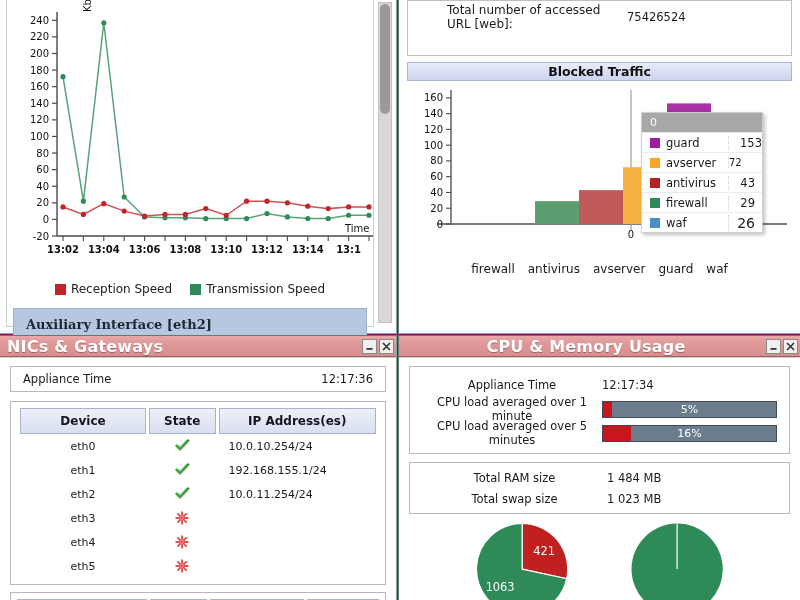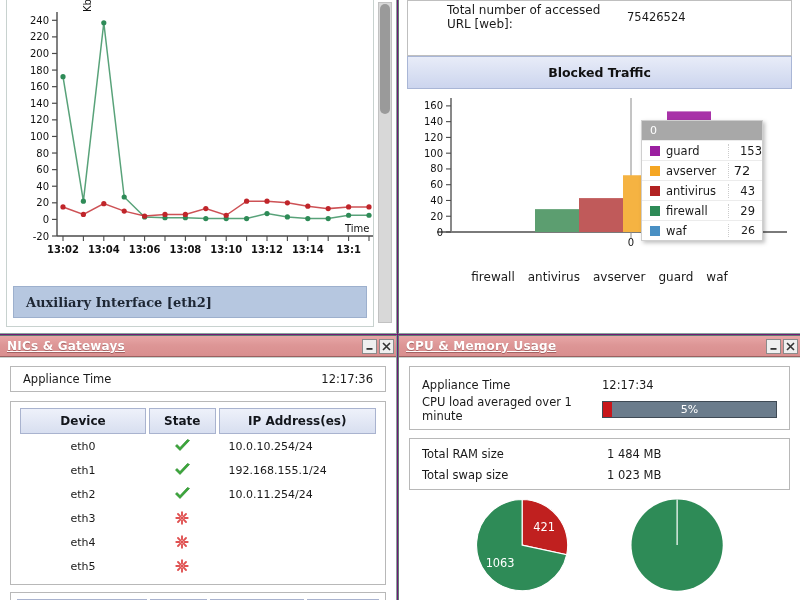--- a/index.html
+++ b/index.html
@@ -14,22 +14,22 @@
 
   
   .panel { position: absolute; background:#ffffff; border:1px solid #5f7a72; }
 
   .titlebar {
     height:21px; background: linear-gradient(to bottom,#e8a7a7 0%,#dd9696 45%,#d98e8e 100%);
     border-bottom:1px solid #9a6060;
     display:flex; align-items:center; padding:0 2px 0 7px;
   }
   .titlebar .ttl {
-    font-weight:bold; font-size:12px; color:#ffffff; letter-spacing:.2px;
-    text-shadow:0 1px 0 rgba(120,60,60,.55); flex:1; white-space:nowrap;text-decoration:underline;
+    font-weight:bold; font-size:16px; color:#ffffff; letter-spacing:.2px;
+    text-shadow:0 1px 0 rgba(120,60,60,.55); flex:1; white-space:nowrap;
   }
   .winbtns { display:flex; gap:2px; }
   .winbtn {
     width:15px; height:15px; background:#efefef; border:1px solid #8b8b8b;
     display:flex; align-items:center; justify-content:center;
     font-size:10px; color:#333; line-height:1; cursor:pointer;
   }
   .winbtn svg { display:block; }
 
   
@@ -57,21 +57,21 @@
 
   
   #pane-tr { left:398px; top:0; width:402px; height:334px; background:#fff;
              border-bottom:1px solid #8aa49c; }
   .tr-inner { position:absolute; left:8px; right:8px; top:0; bottom:4px; }
   .infobox { border:1px solid #bfbfbf; background:#fff; padding:5px 0; }
   .inforow { display:flex; align-items:center; height:22px; padding:0 14px; }
   .inforow .lbl { flex:1; font-size:12px; color:#1a1a1a;margin-left:25px; }
   .inforow .val { width:150px; font-size:11.5px; color:#1a1a1a; }
   .bluehead {
-    margin-top:0; height:33px; background:linear-gradient(to bottom,#e8ecf8,#ccd5ee);
+    margin-top:6px; height:19px; background:linear-gradient(to bottom,#e8ecf8,#ccd5ee);
     border:1px solid #a9b6d6; display:flex; align-items:center; justify-content:center;
     font-weight:bold; font-size:12.5px; color:#111;
   }
   .btchart { position:relative; height:175px; margin-top:3px; background:#fff; }
   .btlegend { display:flex; justify-content:center; align-items:center; gap:13px;
               height:20px; font-size:12px; }
 
   
   #pane-nic { left:0; top:335px; width:397px; height:265px; background:#f4f6f5;
               border-right:1px solid #8aa49c; }
@@ -229,20 +229,30 @@
               <circle cx="260" cy="201.15555555555557" r="2.6" fill="#c0252a"></circle>
               <circle cx="280.4" cy="202.8148148148148" r="2.6" fill="#c0252a"></circle>
               <circle cx="300.79999999999995" cy="206.13333333333333" r="2.6" fill="#c0252a"></circle>
               <circle cx="321.2" cy="208.62222222222223" r="2.6" fill="#c0252a"></circle>
               <circle cx="341.59999999999997" cy="206.96296296296296" r="2.6" fill="#c0252a"></circle>
               <circle cx="362" cy="206.96296296296296" r="2.6" fill="#c0252a"></circle>
             </g>
         </svg>
       </div>
 
+      <div class="legendrow">
+        <span class="legenditem">
+          <span class="sw" style="background:#c0252a"></span>
+          <span>Reception Speed</span>
+        </span>
+        <span class="legenditem">
+          <span class="sw" style="background:#2e8b57"></span>
+          <span>Transmission Speed</span>
+        </span>
+      </div>
 
       <div class="subhead">Auxiliary Interface [eth2]</div>
     </div>
 
     <div class="vscroll">
       <div class="vthumb"></div>
     </div>
   </div>
 
   <div id="pane-tr" class="panel" style="border-top:none;border-right:none;">
@@ -300,36 +310,36 @@
           </div>
           <div id="tooltip-rows">
               <div style="display: flex; align-items: center; height: 20px; border-top: 1px solid rgb(236, 236, 236);">
                 <span style="width: 10px; height: 10px; margin: 0px 6px 0px 8px; background: rgb(155, 31, 160); flex: 0 0 auto;"></span>
                 <span style="flex: 1 1 0%; font-size: 11.5px; color: rgb(26, 26, 26);">guard</span>
                 <span style="width: 34px; text-align: right; padding-right: 0; font-size: 11.5px; border-left: 1px dotted rgb(204, 204, 204);">153</span>
               </div>
               <div style="display: flex; align-items: center; height: 20px; border-top: 1px solid rgb(236, 236, 236);">
                 <span style="width: 10px; height: 10px; margin: 0px 6px 0px 8px; background: rgb(245, 166, 35); flex: 0 0 auto;"></span>
                 <span style="flex: 1 1 0%; font-size: 11.5px; color: rgb(26, 26, 26);">avserver</span>
-                <span style="width: 34px; text-align: center; padding-right: 7px; font-size: 13px; border-left: 1px dotted rgb(204, 204, 204);">72</span>
+                <span style="width: 34px; text-align: left; padding-right: 7px; font-size: 10px; border-left: 1px dotted rgb(204, 204, 204);">72</span>
               </div>
               <div style="display: flex; align-items: center; height: 20px; border-top: 1px solid rgb(236, 236, 236);">
                 <span style="width: 10px; height: 10px; margin: 0px 6px 0px 8px; background: rgb(178, 34, 34); flex: 0 0 auto;"></span>
                 <span style="flex: 1 1 0%; font-size: 11.5px; color: rgb(26, 26, 26);">antivirus</span>
                 <span style="width: 34px; text-align: right; padding-right: 7px; font-size: 11.5px; border-left: 1px dotted rgb(204, 204, 204);">43</span>
               </div>
               <div style="display: flex; align-items: center; height: 20px; border-top: 1px solid rgb(236, 236, 236);">
                 <span style="width: 10px; height: 10px; margin: 0px 6px 0px 8px; background: rgb(46, 139, 87); flex: 0 0 auto;"></span>
                 <span style="flex: 1 1 0%; font-size: 11.5px; color: rgb(26, 26, 26);">firewall</span>
                 <span style="width: 34px; text-align: right; padding-right: 7px; font-size: 11.5px; border-left: 1px dotted rgb(204, 204, 204);">29</span>
               </div>
               <div style="display: flex; align-items: center; height: 20px; border-top: 1px solid rgb(236, 236, 236);">
                 <span style="width: 10px; height: 10px; margin: 0px 6px 0px 8px; background: rgb(74, 144, 196); flex: 0 0 auto;"></span>
                 <span style="flex: 1 1 0%; font-size: 11.5px; color: rgb(26, 26, 26);">waf</span>
-                <span style="width: 34px; text-align: right; padding-right: 7px; font-size: 11px; border-left: 1px dotted rgb(204, 204, 204);">26</span>
+                <span style="width: 34px; text-align: right; padding-right: 7px; font-size: 14px; border-left: 1px dotted rgb(204, 204, 204);">26</span>
               </div>
             </div>
         </div>
       </div>
 
       <div class="btlegend">
         <span class="legenditem">
           <span class="sw" style="background:#2e8b57"></span>
           <span>firewall</span>
         </span>
@@ -478,21 +488,21 @@
         <div class="hdrcells">
           <div style="width:36%"></div>
           <div style="width:16%"></div>
           <div style="width:26%"></div>
           <div style="width:20%"></div>
         </div>
       </div>
     </div>
   </div>
 
-  <div id="pane-cpu" class="panel" style="border-right:none;border-bottom:none;">
+  <div id="pane-cpu" class="panel" style="border-right:none;border-bottom:none;text-align:center;">
     <div class="titlebar">
       <span class="ttl">CPU &amp; Memory Usage</span>
       <span class="winbtns">
         <span class="winbtn">
           <svg width="9" height="9" viewBox="0 0 9 9">
               <rect x="1.5" y="6" width="6" height="1.8" fill="#333"></rect>
             </svg>
         </span>
         <span class="winbtn">
           <svg width="9" height="9" viewBox="0 0 9 9">
@@ -509,20 +519,27 @@
           <span class="tval">12:17:34</span>
         </div>
         <div id="cpu-rows">
             <div class="cpurow">
               <span class="lbl">CPU load averaged over 1 minute</span>
               <div class="bar">
                 <div class="fill" style="width: 5%;"></div>
                 <div class="pct">5%</div>
               </div>
             </div>
+            <div class="cpurow">
+              <span class="lbl">CPU load averaged over 5 minutes</span>
+              <div class="bar">
+                <div class="fill" style="width: 16%;"></div>
+                <div class="pct">16%</div>
+              </div>
+            </div>
           </div>
       </div>
 
       <div class="membox">
         <div class="memrow">
           <span class="lbl">Total RAM size</span>
           <span class="val">1 484 MB</span>
         </div>
         <div class="memrow">
           <span class="lbl">Total swap size</span>

